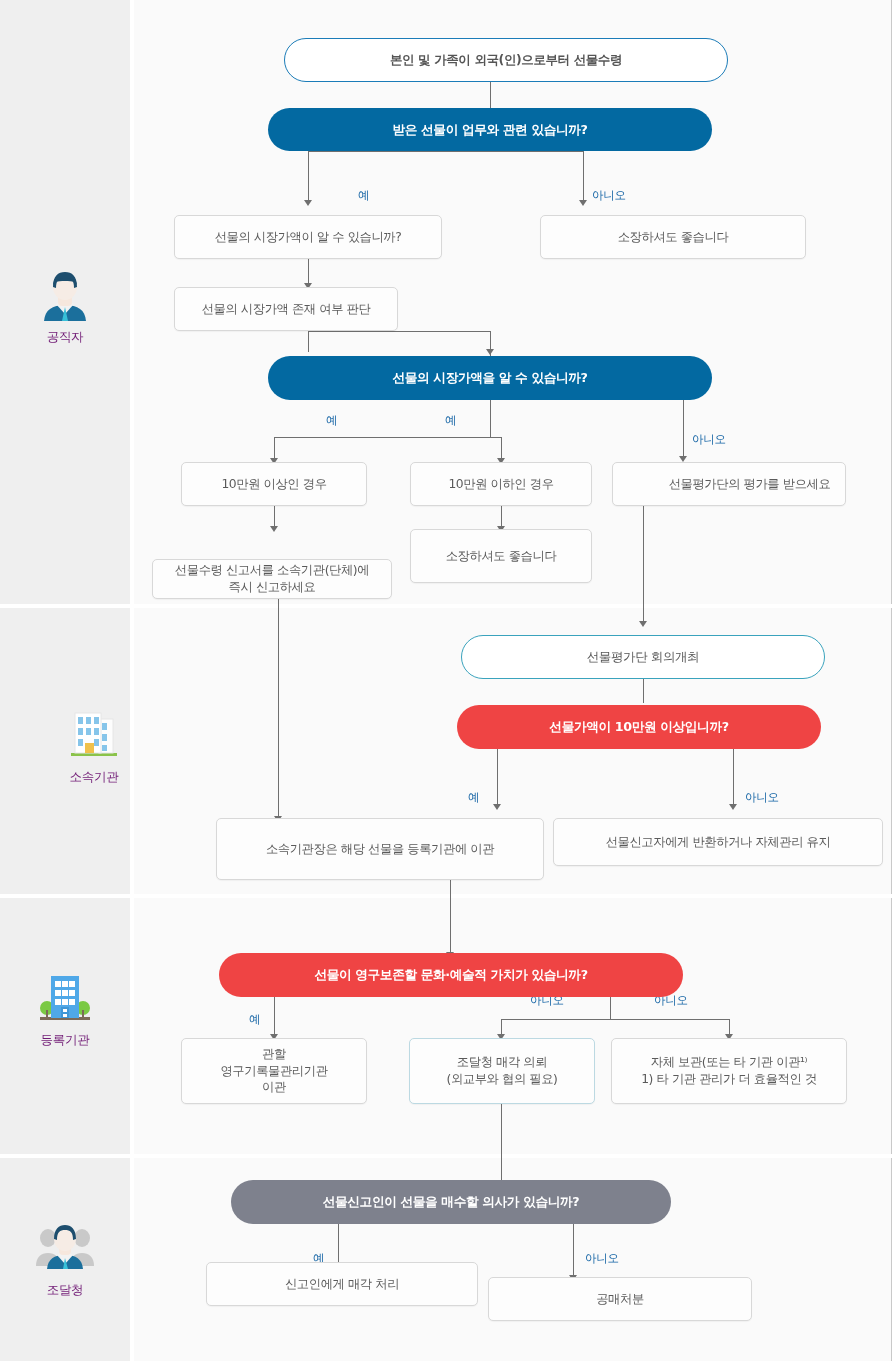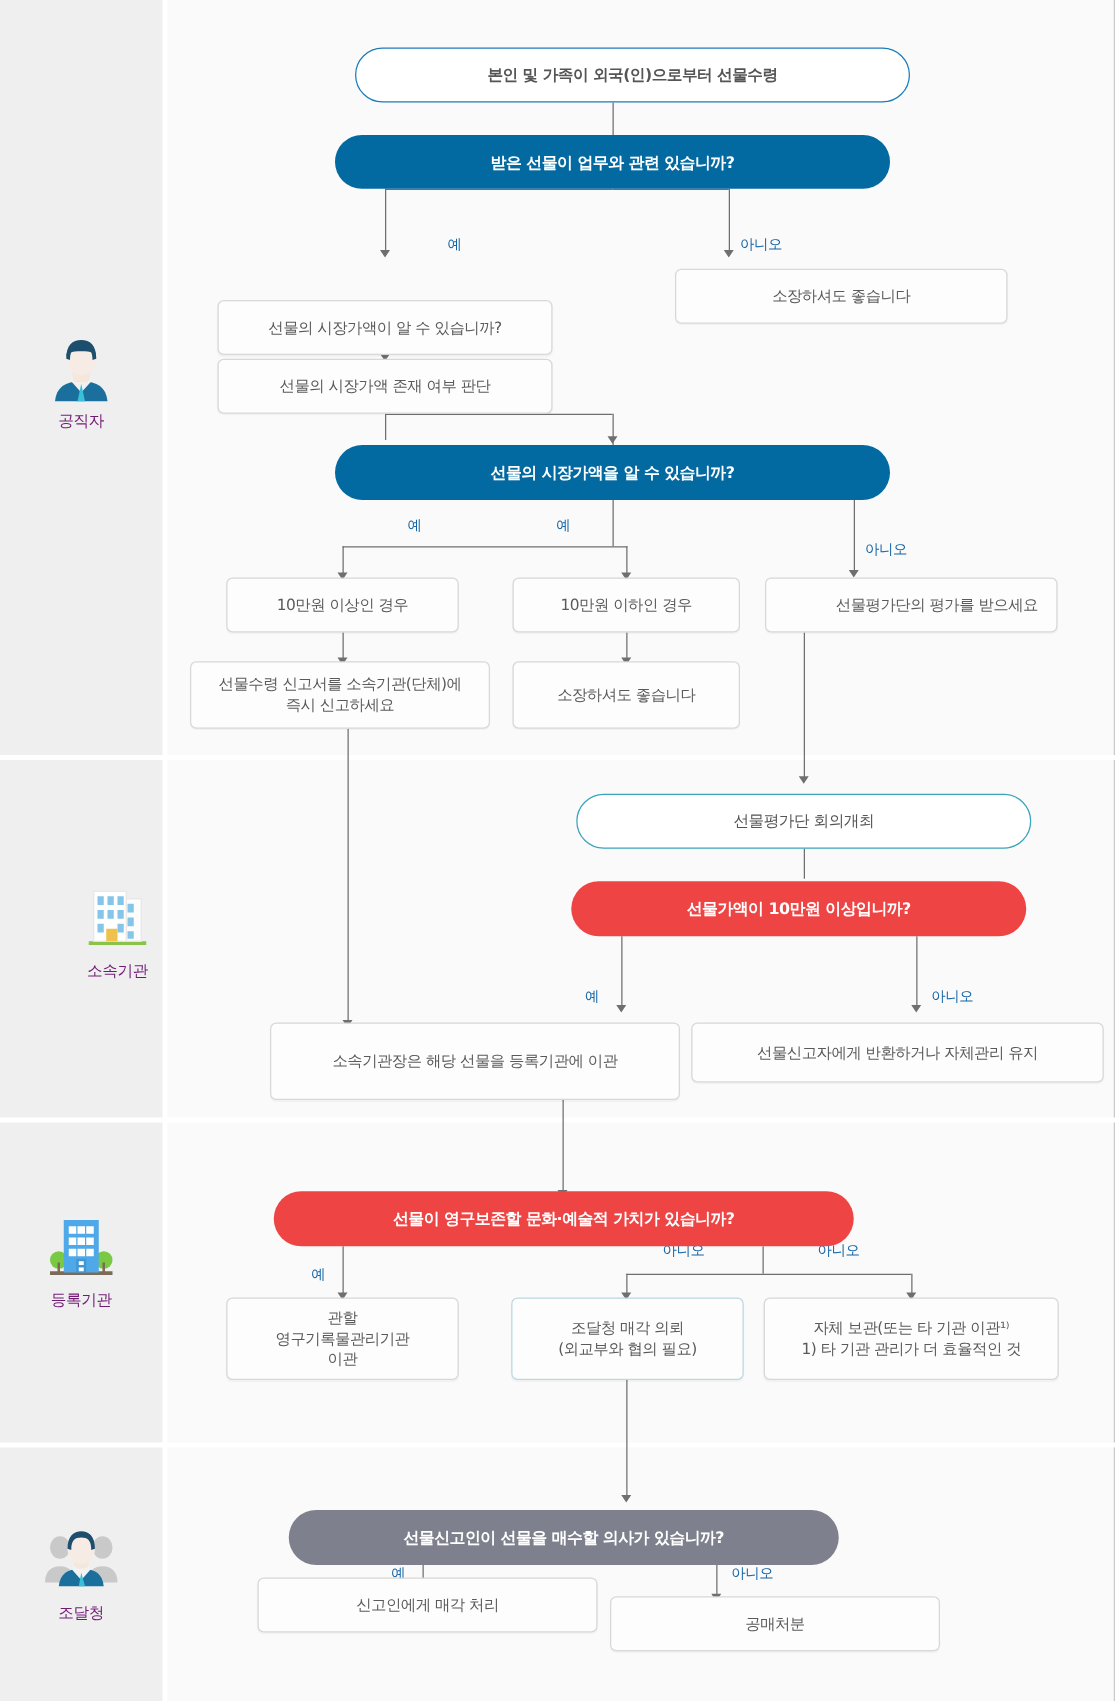--- a/index.html
+++ b/index.html
@@ -26,21 +26,21 @@
   .node{position:absolute;box-sizing:border-box;display:flex;align-items:center;
         justify-content:center;text-align:center;line-height:1.35;letter-spacing:-0.4px;}
 
   .pill{border-radius:24px;background:#ffffff;font-size:12.5px;color:#555;}
   .pill.blue{border:1.6px solid #1b7cb8;}
   .pill.teal{border:1.6px solid #3aa3bd;}
 
   .dec{border-radius:24px;color:#ffffff;font-size:12.7px;font-weight:bold;}
   .dec.blue{background:#0369a1;}
   .dec.teal{background:#ef4444;}
-  .dec.gray{background:#7e818d;margin-top:28px;}
+  .dec.gray{background:#7e818d;}
 
   .box{border-radius:5px;background:#fdfdfd;border:1px solid #d8d8d8;
        font-size:12.3px;color:#5a5a5a;box-shadow:0 1px 1px rgba(0,0,0,.04);}
   .box.teal-b{border:1px solid #bcd9e2;}
 
   
   .ln{position:absolute;background:#6f6f6f;}
   .vl{width:1px;}
   .hl{height:1px;}
   .arw{position:absolute;width:0;height:0;
@@ -232,35 +232,35 @@
   <div class="arw" style="left:334px;top:1275px;"></div>
   <div class="lbl" style="left:313px;top:1251px;">예</div>
   <div class="ln vl" style="left:573px;top:1224px;height:53px;"></div>
   <div class="arw" style="left:569px;top:1275px;"></div>
   <div class="lbl" style="left:585px;top:1251px;">아니오</div>
 
   <div class="node pill blue" style="left:284px;top:38px;width:444px;height:44px;font-weight:bold;">본인 및 가족이 외국(인)으로부터 선물수령</div>
 
   <div class="node dec blue" style="left:268px;top:108px;width:444px;height:43px;">받은 선물이 업무와 관련 있습니까?</div>
 
-  <div class="node box" style="left:174px;top:215px;width:268px;height:44px;margin-top:25px;">선물의 시장가액이 알 수 있습니까?</div>
+  <div class="node box" style="left:174px;top:215px;width:268px;height:44px;">선물의 시장가액이 알 수 있습니까?</div>
 
   <div class="node box" style="left:540px;top:215px;width:266px;height:44px;">소장하셔도 좋습니다</div>
 
-  <div class="node box" style="left:174px;top:287px;width:268px;height:44px;text-align:center;">선물의 시장가액 존재 여부 판단</div>
+  <div class="node box" style="left:174px;top:287px;width:224px;height:44px;text-align:center;">선물의 시장가액 존재 여부 판단</div>
 
   <div class="node dec blue" style="left:268px;top:356px;width:444px;height:44px;">선물의 시장가액을 알 수 있습니까?</div>
 
   <div class="node box" style="left:181px;top:462px;width:186px;height:44px;">10만원 이상인 경우</div>
 
   <div class="node box" style="left:410px;top:462px;width:182px;height:44px;">10만원 이하인 경우</div>
 
   <div class="node box" style="left:612px;top:462px;width:234px;height:44px;padding-left:41px;">선물평가단의 평가를 받으세요</div>
 
-  <div class="node box" style="left:152px;top:529px;width:240px;height:54px;white-space:pre-line;">선물수령 신고서를 소속기관(단체)에
+  <div class="node box" style="left:152px;top:559px;width:240px;height:40px;white-space:pre-line;">선물수령 신고서를 소속기관(단체)에
 즉시 신고하세요</div>
 
   <div class="node box" style="left:410px;top:529px;width:182px;height:54px;">소장하셔도 좋습니다</div>
 
   <div class="node pill teal" style="left:461px;top:635px;width:364px;height:44px;">선물평가단 회의개최</div>
 
   <div class="node dec teal" style="left:457px;top:705px;width:364px;height:44px;">선물가액이 10만원 이상입니까?</div>
 
   <div class="node box" style="left:216px;top:818px;width:328px;height:62px;">소속기관장은 해당 선물을 등록기관에 이관</div>
 

